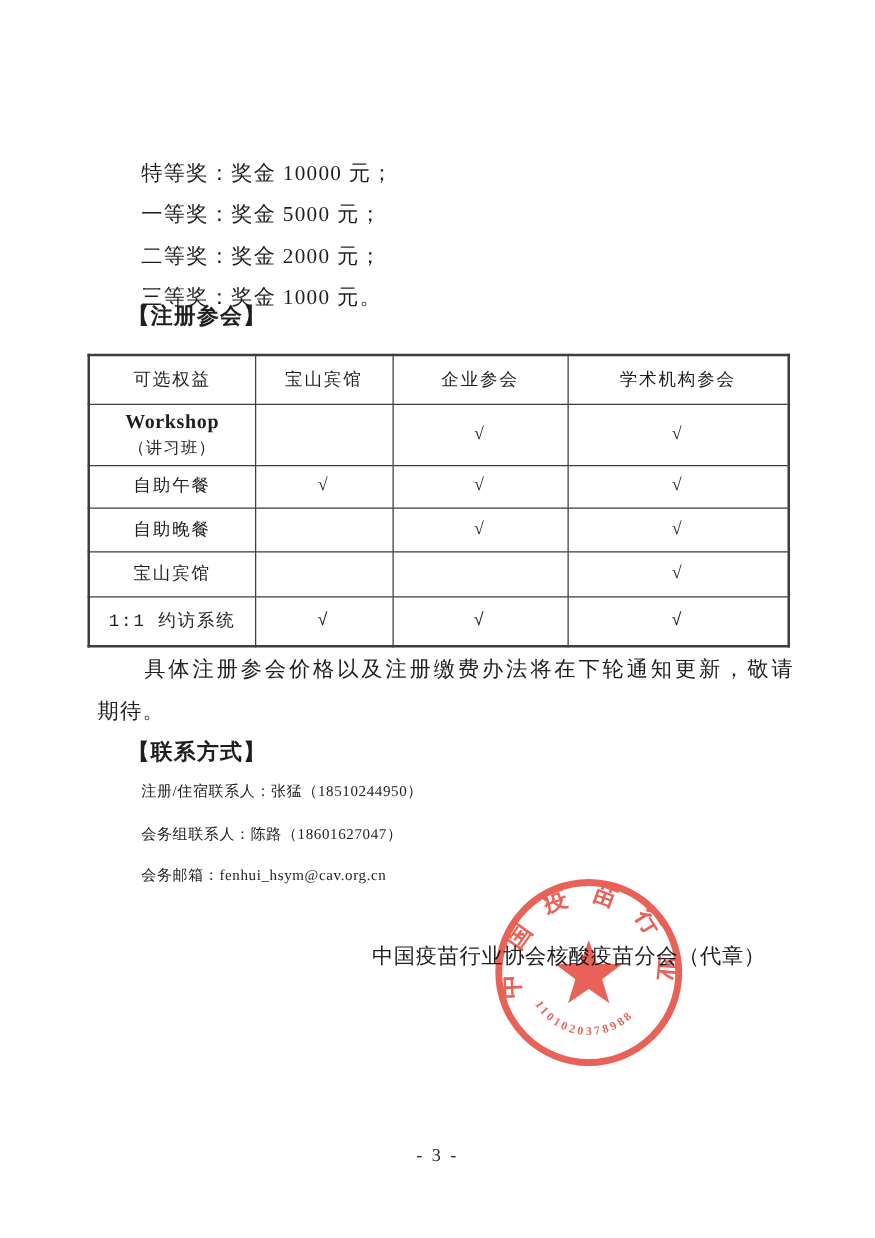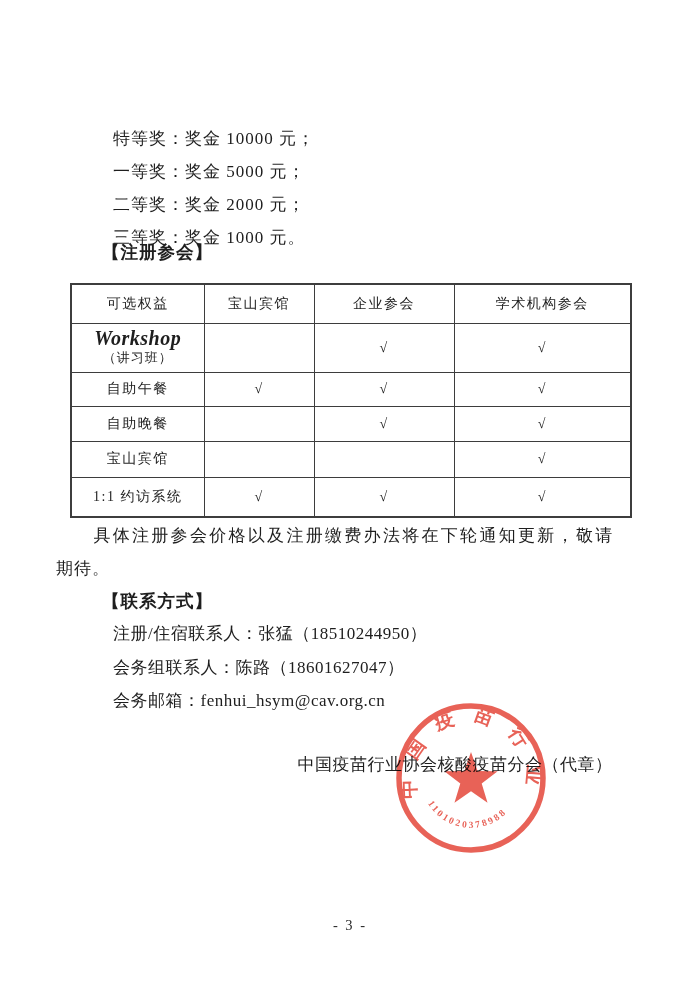--- a/index.html
+++ b/index.html
@@ -57,41 +57,41 @@
   }
   .col1 { width: 133px; }
   .col2 { width: 110px; }
   .col3 { width: 140px; }
   .col4 { width: 177px; }
   tr.r-head  { height: 39px; padding-left: 40px; }
   tr.r-tall  { height: 49px; }
   tr.r-mid1  { height: 34px; margin-left: 16px; }
   tr.r-mid2  { height: 35px; }
   tr.r-mid3  { height: 36px; margin-left: 36px; }
-  tr.r-last  { height: 40px; }
-  .workshop-en { font-weight: bold; letter-spacing: 0.5px; font-size: 20px; line-height: 20px; font-style: italic; }
+  tr.r-last  { height: 40px; font-family: Liberation Mono, monospace; }
+  .workshop-en { font-weight: bold; letter-spacing: 0.5px; font-size: 16px; line-height: 20px; }
   .workshop-cn { font-size: 13px; line-height: 19px; letter-spacing: 1px; text-align: center; }
   .check-cell { font-size: 15px; letter-spacing: 0; }
   
   .note {
     position: absolute;
-    left: 56px;
+    left: 78px;
     top: 519px;
     width: 560px;
     font-size: 17px;
     line-height: 33px;
   }
   .note .l1 { text-indent: 2.2em; letter-spacing: 2.3px; white-space: nowrap; }
   .note .l2 { letter-spacing: 1px; }
   
   .contacts {
     position: absolute;
     left: 113px;
     top: 617px;
-    font-size: 17px;
+    font-size: 12px;
     line-height: 33.5px;
     letter-spacing: 0.5px;
     white-space: nowrap;
   }
   
   .signature {
     position: absolute;
     left: 255px;
     top: 746px;
     width: 400px;

